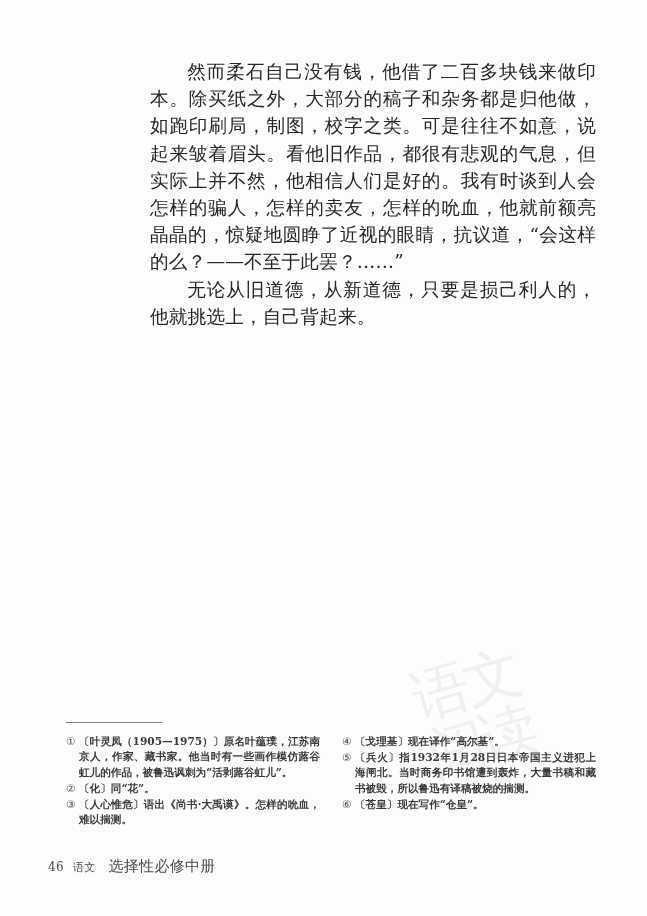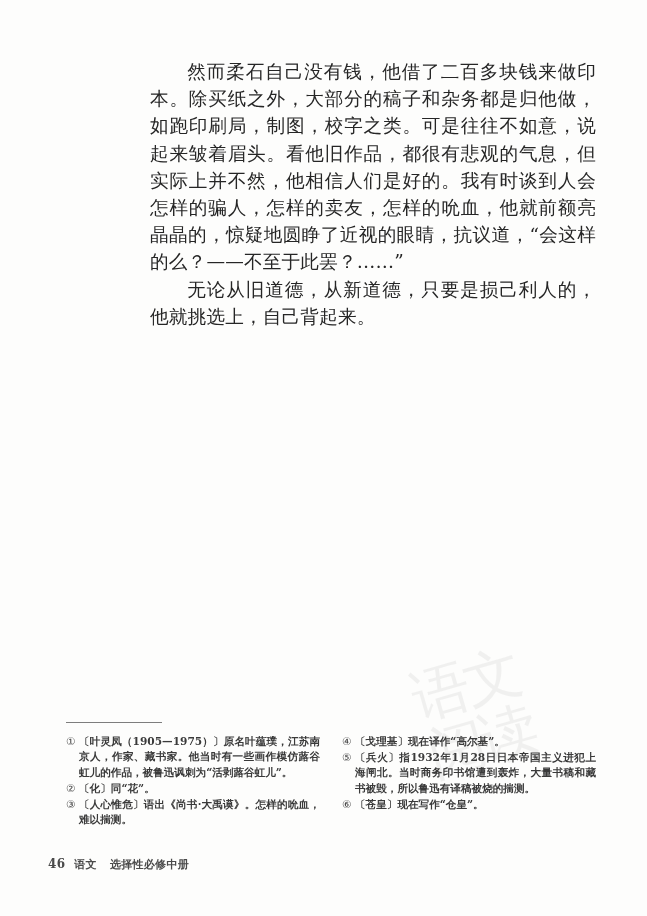--- a/index.html
+++ b/index.html
@@ -118,31 +118,30 @@
   #footer {
     position: absolute;
     left: 48px;
     top: 857px;
     font-size: 11px;
     color: #4a4a4a;
     letter-spacing: 0.3px;
     display: flex;
     align-items: baseline;
     gap: 9px;
-    font-weight: bold;
   }
   #footer .pg {
     font-family: "DejaVu Serif", "Liberation Serif", serif;
     font-size: 12px;
   }
   #footer .sub {
     font-size: 11px;
   }
   #footer .sub2 {
-    font-size: 11px;
+    font-size: 15px;
     margin-left: 4px;
   }
 </style>
 </head>
 <body>
 
 <div id="page">
 
   <div id="watermark">语文
 阅读</div>

